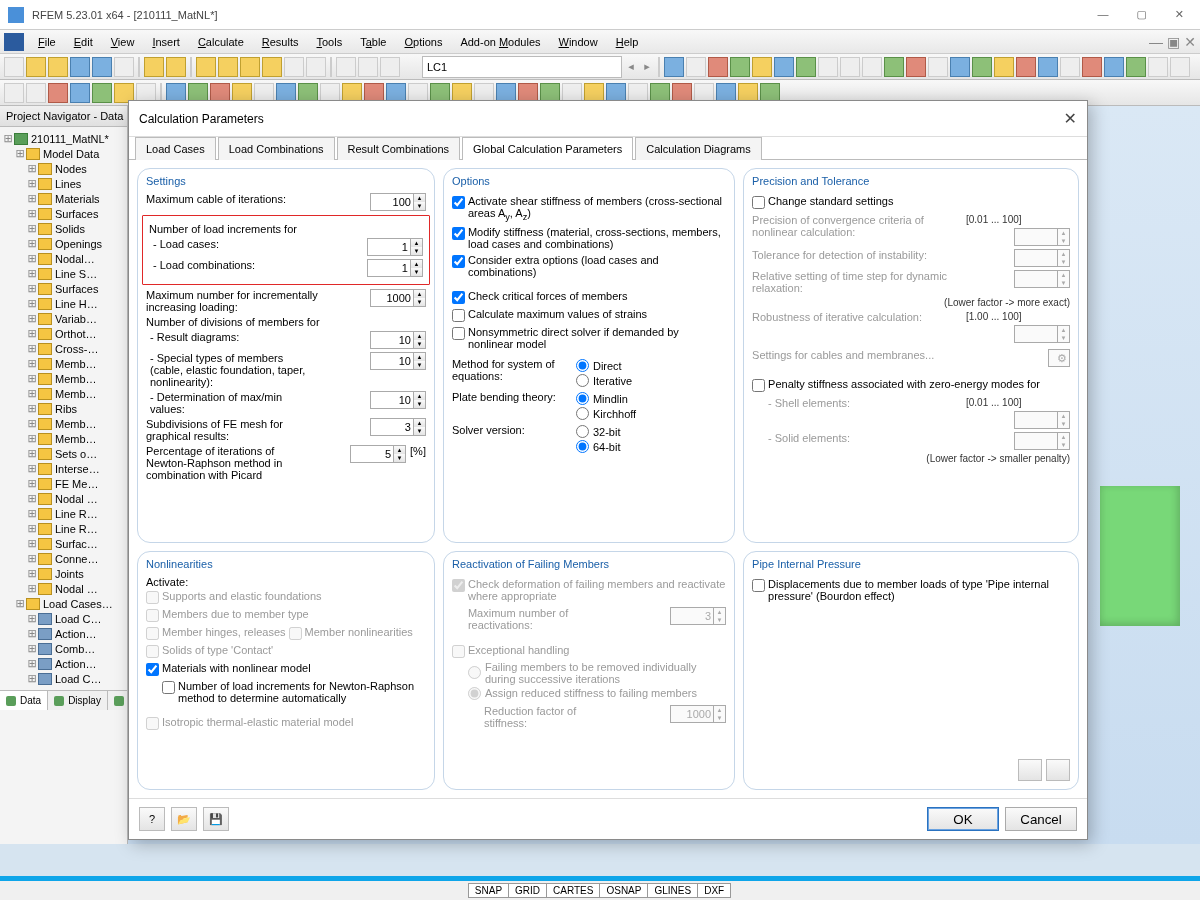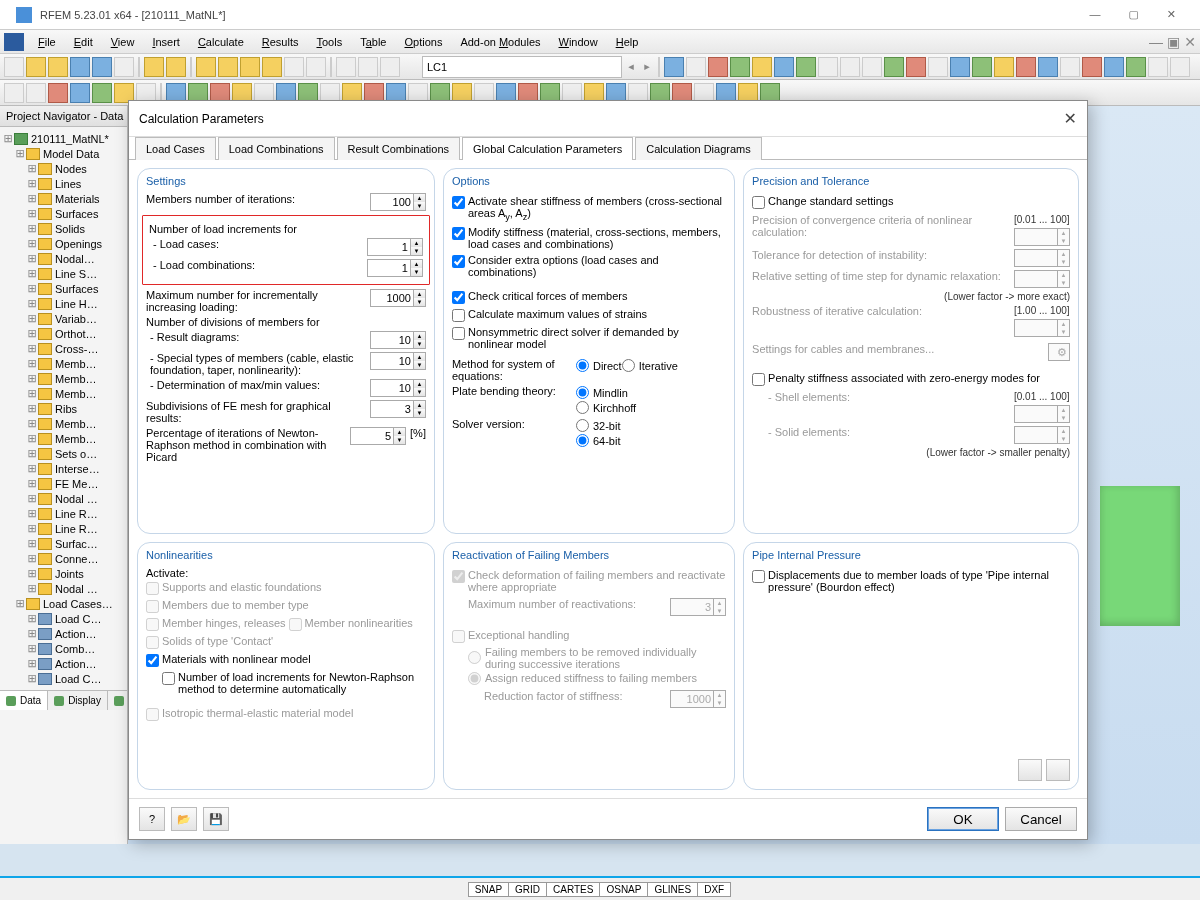--- a/index.html
+++ b/index.html
@@ -1,17 +1,17 @@
 <!DOCTYPE html>
 <html><head>
 <meta charset="utf-8">
 <style>
 * { box-sizing: border-box; margin: 0; padding: 0; }
 body { font-family: "Segoe UI", Tahoma, sans-serif; font-size: 11px; background: #d6e4f0; width: 1200px; height: 900px; overflow: hidden; position: relative; }
-.titlebar { height: 30px; background: #fff; display: flex; align-items: center; padding: 0 16px; border-bottom: 1px solid #ccc; }
+.titlebar { height: 30px; background: #fff; display: flex; align-items: center; padding: 0 8px; border-bottom: 1px solid #ccc; }
 .titlebar .logo { width: 16px; height: 16px; background: #4a90d9; margin-right: 8px; }
 .titlebar .title { flex: 1; color: #444; }
 .titlebar .winbtns { display: flex; gap: 12px; color: #666; }
 .titlebar .winbtns span { cursor: pointer; padding: 2px 8px; }
 .menubar { height: 24px; background: linear-gradient(#f8f8f8,#e8e8e8); display: flex; align-items: center; padding: 0 4px; gap: 2px; border-bottom: 1px solid #ccc; }
 .menubar .mi { padding: 2px 8px; cursor: pointer; }
 .menubar .mi .u { text-decoration: underline; }
 .menubar .logo { width: 20px; height: 18px; background: #2b5b9e; margin-right: 4px; }
 .menubar .right { margin-left: auto; display: flex; gap: 4px; font-size: 14px; color: #888; cursor: pointer; }
 .toolbar { height: 26px; background: linear-gradient(#f8f8f8,#e6e6e6); border-bottom: 1px solid #bbb; display: flex; align-items: center; padding: 0 4px; gap: 2px; }
@@ -33,39 +33,39 @@
 .navigator .tree .tn .fico.db { background: #5a9e5a; border-color: #3a7e3a; }
 .navigator .tree .tn .fico.lc { background: #7a9ec5; border-color: #4a6e95; }
 .navigator .tree .tn.l1 { padding-left: 12px; }
 .navigator .tree .tn.l2 { padding-left: 24px; }
 .navbottom { display: flex; border-top: 1px solid #bbb; background: #f0f0f0; }
 .navbottom .nb { flex: 1; padding: 4px 6px; border-right: 1px solid #bbb; font-size: 10px; display: flex; align-items: center; gap: 4px; cursor: pointer; }
 .navbottom .nb.active { background: #fff; }
 .navbottom .nb .nbico { width: 10px; height: 10px; background: #5a9e5a; border-radius: 2px; }
 .canvas { flex: 1; background: linear-gradient(#dae8f5,#c8dcf0); position: relative; }
 .canvas .model { position: absolute; right: 20px; top: 380px; width: 80px; height: 140px; background: #78d878; box-shadow: inset -2px -2px 8px rgba(0,0,0,.2); }
-.statusbar { position: absolute; bottom: 0; left: 0; right: 0; height: 24px; background: #f0f0f0; border-top: 2px solid #0ea5e9; display: flex; align-items: center; justify-content: center; gap: 0; }
+.statusbar { position: absolute; bottom: 0; left: 0; right: 0; height: 24px; background: #f0f0f0; border-top: 5px solid #0ea5e9; display: flex; align-items: center; justify-content: center; gap: 0; }
 .statusbar .sb { border: 1px solid #999; padding: 1px 6px; font-size: 10px; background: #fff; margin-left: -1px; }
 
 .dialog { position: absolute; left: 128px; top: 100px; width: 960px; height: 740px; background: #fff; border: 1px solid #8a8a8a; box-shadow: 4px 4px 16px rgba(0,0,0,.25); display: flex; flex-direction: column; }
 .dialog .dtitle { padding: 8px 10px; font-size: 12px; display: flex; align-items: center; border-bottom: 1px solid #ddd; }
 .dialog .dtitle .dt { flex: 1; }
 .dialog .dtitle .close { cursor: pointer; font-size: 16px; color: #444; }
 .dialog .tabs { display: flex; border-bottom: 1px solid #bbb; padding: 0 6px; }
 .dialog .tabs .tab { padding: 5px 10px; border: 1px solid #bbb; border-bottom: none; margin-right: 2px; margin-bottom: -1px; background: #f4f4f4; cursor: pointer; font-size: 11px; }
 .dialog .tabs .tab.active { background: #fff; }
 .dialog .body { flex: 1; padding: 8px; display: grid; grid-template-columns: 1.02fr 1fr 1.15fr; grid-template-rows: auto auto; gap: 8px; overflow: hidden; }
 .group { border: 1px solid #c5d6e8; border-radius: 13px; padding: 6px 8px 8px; position: relative; }
 .group > .gtitle { color: #1a5fa8; font-size: 11px; margin-bottom: 6px; }
 .row { display: flex; align-items: flex-start; margin: 3px 0; gap: 4px; }
 .row .lbl { flex: 1; }
 .spin { border: 1px solid #aaa; background: #fff; width: 44px; height: 18px; display: inline-flex; align-items: center; justify-content: flex-end; padding: 0 2px; font-size: 11px; }
 .spinbtns { width: 12px; height: 18px; display: inline-flex; flex-direction: column; border: 1px solid #aaa; border-left: none; }
 .spinbtns span { flex: 1; display: flex; align-items: center; justify-content: center; font-size: 6px; background: linear-gradient(#fafafa,#e4e4e4); cursor: pointer; }
-.spinwrap { display: inline-flex; align-items: center; }
+.spinwrap { display: inline-flex; align-items: center; margin-left: 48px; }
 .chk { display: inline-flex; align-items: flex-start; gap: 3px; margin: 2px 0; }
 .chk input { margin-top: 1px; }
 .radio { display: inline-flex; align-items: center; gap: 4px; margin: 1px 0; }
 .redbox { border: 1.5px solid #e02828; padding: 4px 6px; border-radius: 1px; margin: 4px -4px; }
 .dim { color: #9a9a9a; }
 .dialog .footer { padding: 8px 10px; display: flex; align-items: center; border-top: 1px solid #ddd; gap: 6px; }
 .dialog .footer .fbtn { width: 26px; height: 24px; border: 1px solid #bbb; background: linear-gradient(#fafafa,#e4e4e4); cursor: pointer; display: flex; align-items: center; justify-content: center; }
 .dialog .footer .spacer { flex: 1; }
 .dialog .footer .btn { min-width: 72px; height: 24px; border: 1px solid #2a72c0; background: linear-gradient(#fafafa,#e4e4e4); cursor: pointer; }
 .dialog .footer .btn.ok { border: 1px solid #2a72c0; box-shadow: 0 0 0 1px #6aa2e0 inset; }
@@ -430,21 +430,21 @@
     <div class="tab">Load Combinations</div>
     <div class="tab">Result Combinations</div>
     <div class="tab active">Global Calculation Parameters</div>
     <div class="tab">Calculation Diagrams</div>
   </div>
   <div class="body">
 
     <div class="group">
       <div class="gtitle">Settings</div>
       <div class="row">
-          <span class="lbl">Members number of iterations:</span>
+          <span class="lbl">Maximum cable of iterations:</span>
         <span class="spinwrap">
             <span class="spin">100</span>
             <span class="spinbtns">
               <span>▲</span>
               <span>▼</span>
             </span>
           </span>
       </div>
       <div class="redbox">
         <div class="row">
@@ -559,21 +559,21 @@
       <label class="chk">
           <input type="checkbox" style="">
           <span>Calculate maximum values of strains</span>
         </label>
       <label class="chk">
           <input type="checkbox" style="">
           <span>Nonsymmetric direct solver if demanded by nonlinear model</span>
         </label>
       <div class="row" style="margin-top:6px">
           <span class="lbl" style="max-width:120px">Method for system of equations:</span>
-        <span style="display:flex;flex-direction:row">
+        <span style="display:flex;flex-direction:column">
           <label class="radio">
               <input type="radio" name="sys" checked="" style="">
               <span>Direct</span>
             </label>
           <label class="radio">
               <input type="radio" name="sys" style="">
               <span>Iterative</span>
             </label>
         </span>
       </div>

